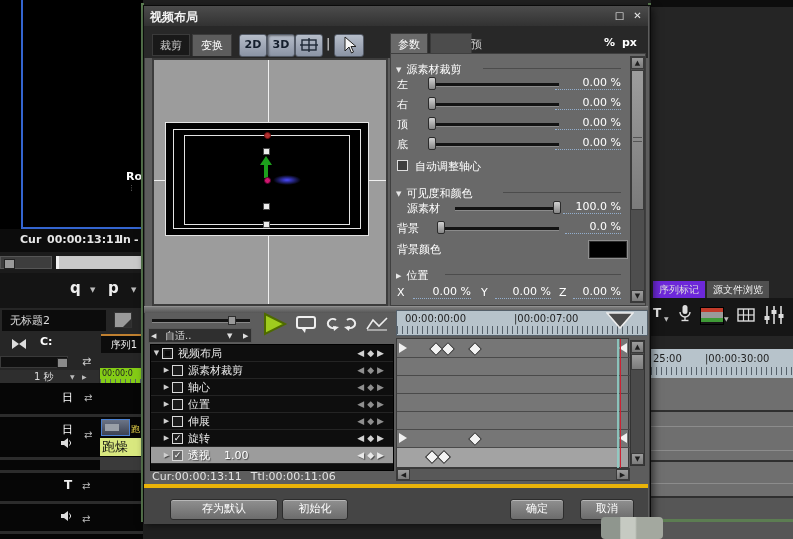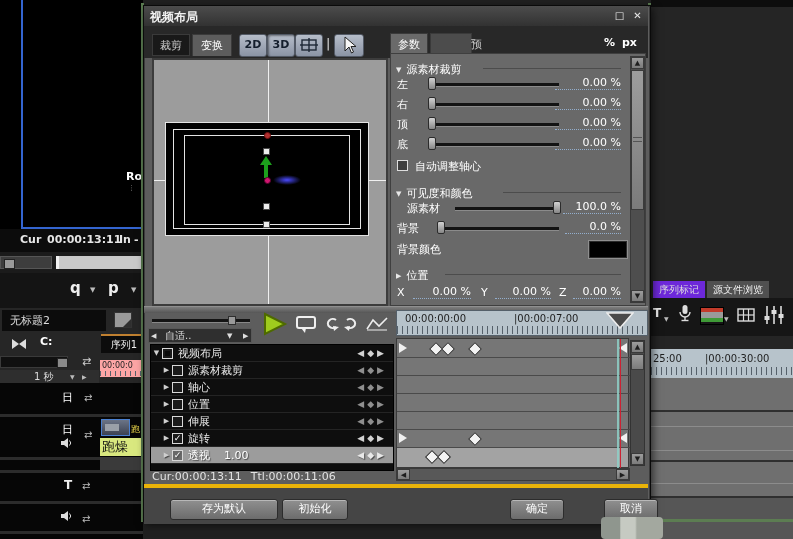--- a/index.html
+++ b/index.html
@@ -105,21 +105,21 @@
     <span class="ab txt" style="left:40px;top:27px;font-weight:bold;">C:</span>
     <div class="ab" style="left:101px;top:26px;width:46px;height:19px;background:#0c0c0c;border-top:2px solid #c08030;color:#eee;font-size:10px;text-align:center;line-height:17px;box-sizing:border-box;">
       <span>序列1</span>
     </div>
 
     <div class="ab" style="left:0;top:48px;width:68px;height:12px;background:#101010;border:1px solid #3a3a3a;box-sizing:border-box;">
       <div class="ab" style="left:56px;top:1px;width:9px;height:8px;background:#8a8a8a;border:1px solid #222;"></div>
     </div>
     <span class="ab" style="left:82px;top:47px;color:#ccc;font-size:11px;">⇄</span>
 
-    <div class="ab" style="left:100px;top:52px;width:43px;height:17px;background:#fca5a5;">
+    <div class="ab" style="left:100px;top:60px;width:43px;height:17px;background:#84cc16;">
       <span class="ab" style="left:2px;top:1px;font-size:8px;color:#222;">00:00:0</span>
       <div class="ab ticks" style="left:0;top:11px;width:43px;height:5px;"></div>
     </div>
 
     <div class="ab" style="left:0;top:62px;width:99px;height:13px;background:#2e2e2e;">
       <span class="ab t10" style="left:34px;top:0;color:#ddd;">1 秒</span>
       <span class="ab" style="left:70px;top:3px;color:#bbb;font-size:6px;">▼</span>
       <span class="ab" style="left:82px;top:3px;color:#bbb;font-size:6px;">▶</span>
     </div>
 
@@ -468,19 +468,19 @@
 
     <div class="ab" style="left:252px;top:462px;width:234px;height:13px;background:#585858;border:1px solid #3a3a3a;box-sizing:border-box;">
       <div class="ab sb-btn" style="left:0;top:0;width:13px;height:11px;">◀</div>
       <div class="ab sb-btn" style="left:219px;top:0;width:13px;height:11px;">▶</div>
     </div>
 
     <div class="ab" style="left:0;top:478px;width:504px;height:36px;background:#454545;border-top:4px solid #eab308;">
       <div class="ab fbtn" style="left:26px;top:11px;width:106px;height:19px;">存为默认</div>
       <div class="ab fbtn" style="left:138px;top:11px;width:64px;height:19px;text-align:center;">初始化</div>
       <div class="ab fbtn" style="left:366px;top:11px;width:52px;height:19px;">确定</div>
-      <div class="ab fbtn" style="left:436px;top:11px;width:52px;height:19px;margin-left:24px;">取消</div>
+      <div class="ab fbtn" style="left:436px;top:11px;width:52px;height:19px;">取消</div>
     </div>
   </div>
 
   <div class="ab" style="left:601px;top:517px;width:62px;height:22px;border-radius:4px;z-index:60;
               background:linear-gradient(90deg,#8f968e 0%,#8f968e 30%,#c6cac2 32%,#c6cac2 55%,#a3a89f 58%,#a3a89f 100%);"></div>
 </div>
 
 </body></html>

